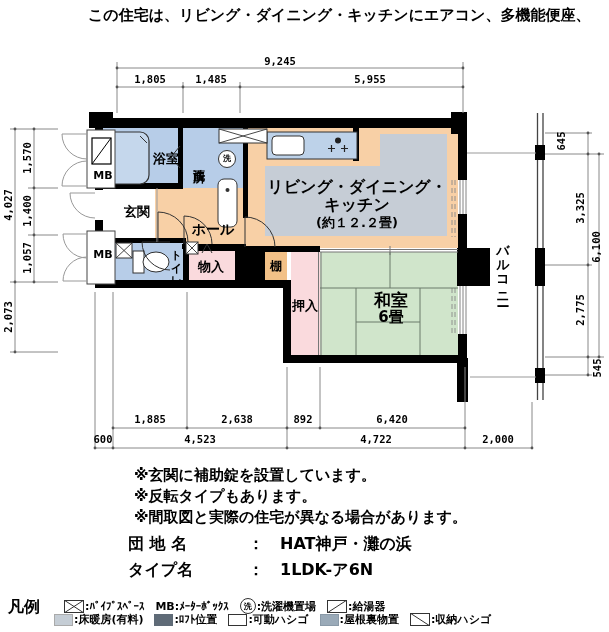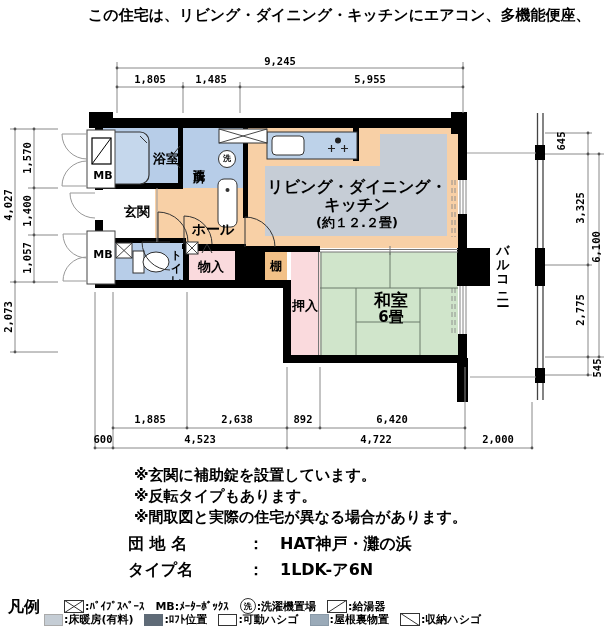--- a/index.html
+++ b/index.html
@@ -300,21 +300,21 @@
       <span>:洗濯機置場</span>
     </span>
     <span class="legend-item">
       <svg width="20" height="13">
         <rect x="0.5" y="0.5" width="19" height="12" fill="#fff" stroke="#333"></rect>
         <path d="M0,13 L20,0" stroke="#333" stroke-width="1"></path>
       </svg>
       <span>:給湯器</span>
     </span>
   </div>
-  <div class="legend-row" style="left:44px;top:612px;">
+  <div class="legend-row" style="left:54px;top:612px;">
     <span class="legend-item">
       <span class="sw" style="background:#c5cdd5;border-color:#aaa;"></span>
       <span>:床暖房(有料)</span>
     </span>
     <span class="legend-item">
       <span class="sw" style="background:#5f6b77;border-color:#5f6b77;"></span>
       <span>:ﾛﾌﾄ位置</span>
     </span>
     <span class="legend-item">
       <span class="sw" style="background:#fff;border-color:#333;"></span>

